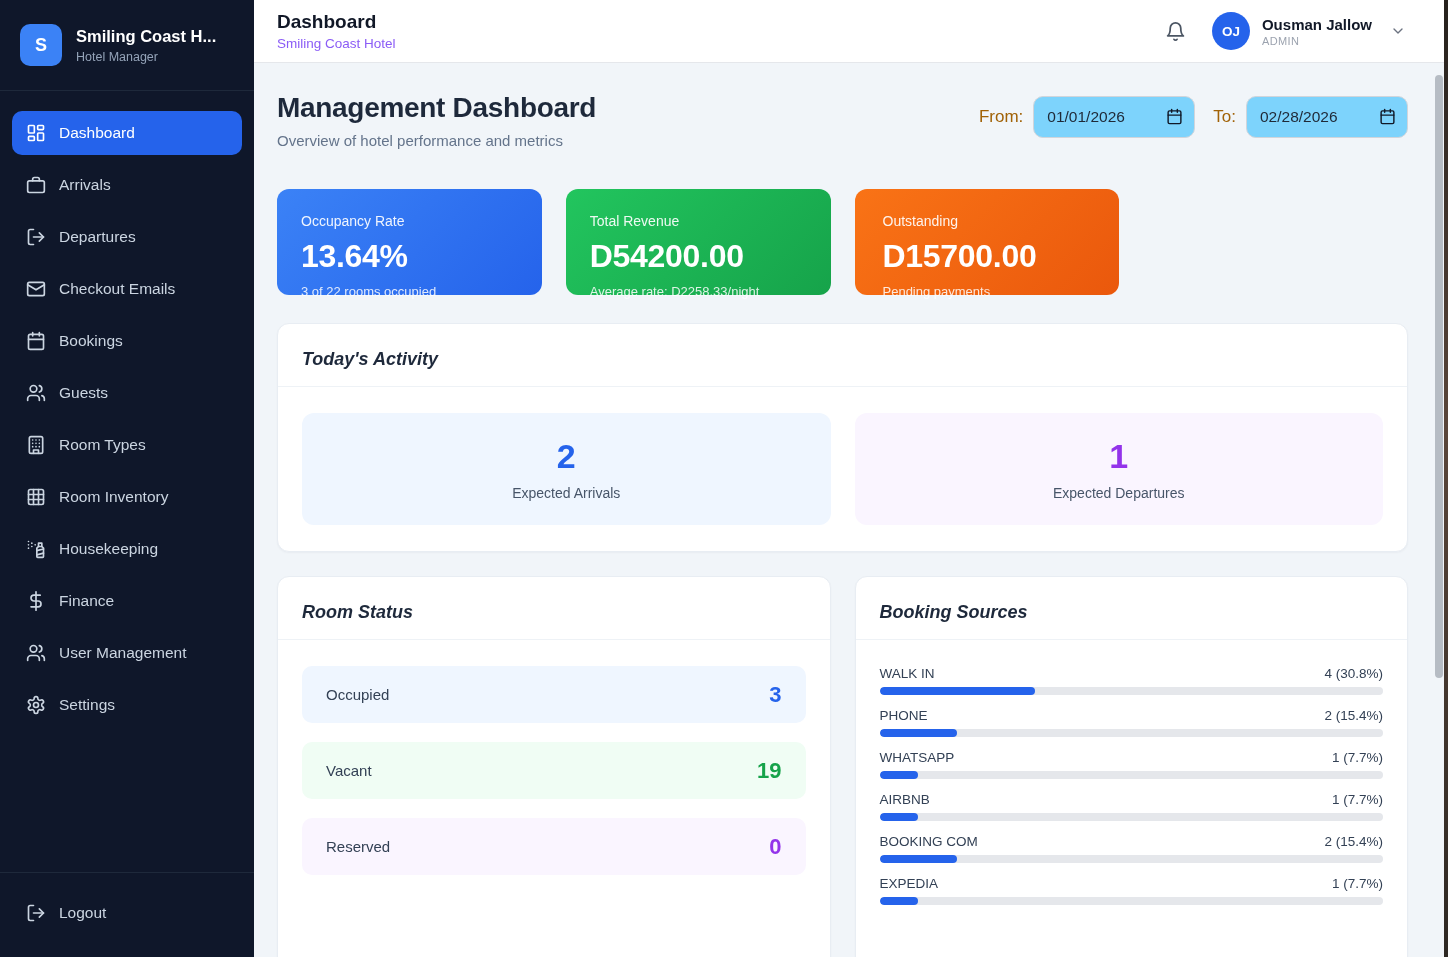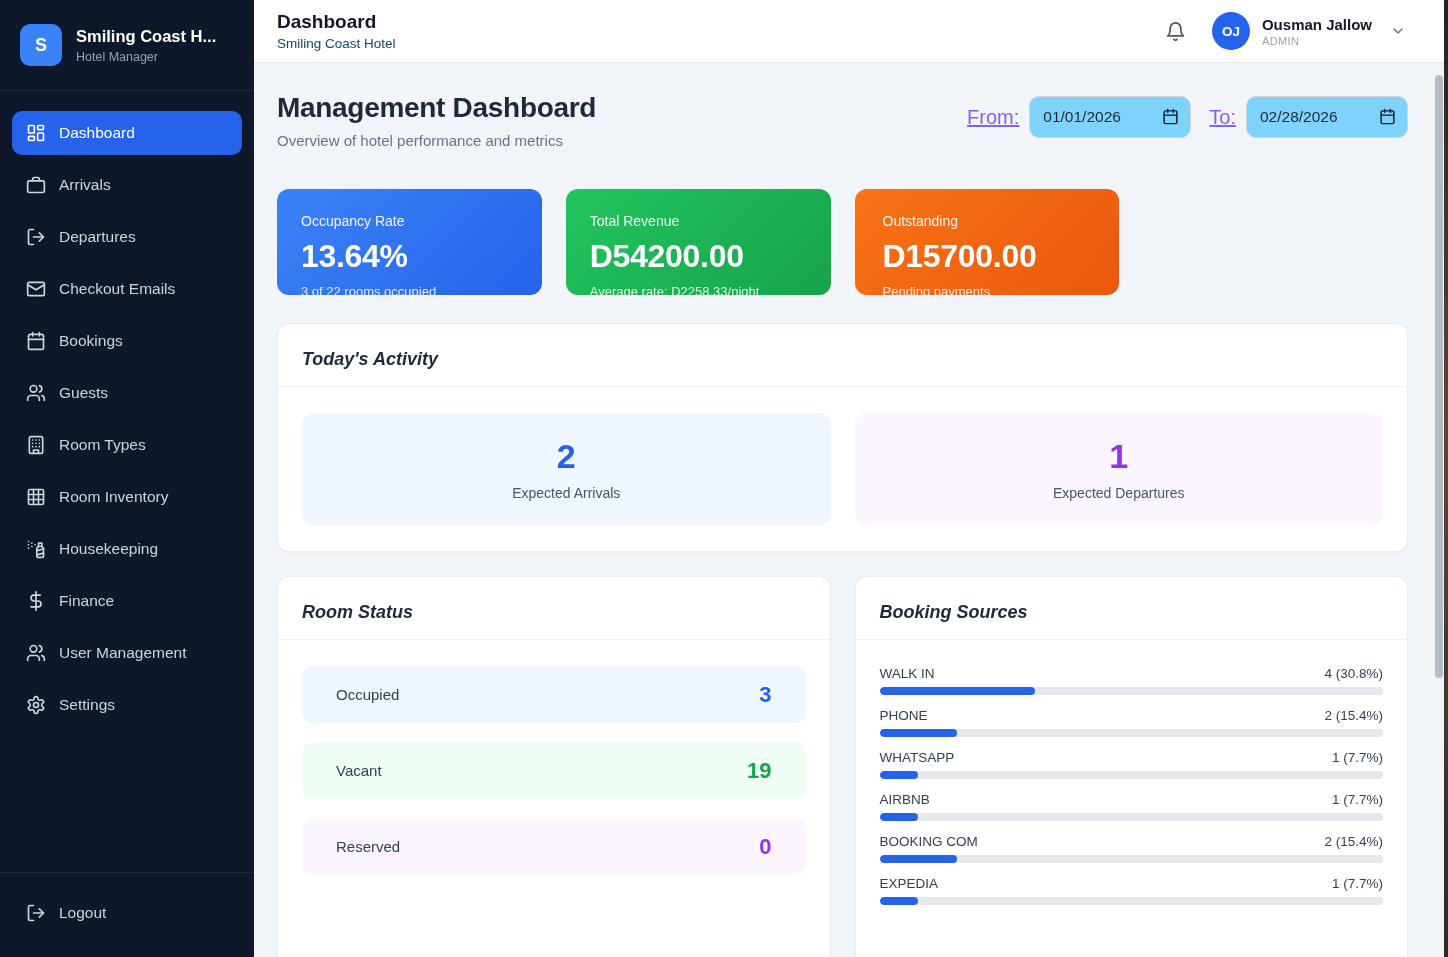--- a/index.html
+++ b/index.html
@@ -18,38 +18,38 @@
   .nav-item.active { background:#2563eb; color:#fff; }
   .nav-icon { display:flex; align-items:center; }
   .nav-icon svg { width:20px; height:20px; }
   .logout-wrap { border-top:1px solid #1e293b; padding:18px 12px 22px; }
   .logout-wrap .nav-item { margin-bottom:0; }
 
   
   .content { flex:1; display:flex; flex-direction:column; height:100%; position:relative; }
   .topbar { height:63px; background:#fff; border-bottom:1px solid #e5e7eb; display:flex; align-items:center; justify-content:space-between; padding:0 42px 0 23px; }
   .topbar-title { font-size:19px; font-weight:bold; color:#111827; }
-  .topbar-sub { font-size:13.5px; color:#0c4a6e; margin-top:3px; }
+  .topbar-sub { font-size:13.5px; color:#8b5cf6; margin-top:3px; }
   .topbar-right { display:flex; align-items:center; gap:22px; }
   .bell-btn { background:none; border:none; cursor:pointer; color:#4b5563; display:flex; padding:4px; }
   .bell-btn svg { width:21px; height:21px; }
   .user-menu { display:flex; align-items:center; gap:12px; cursor:pointer; }
   .avatar { width:38px; height:38px; border-radius:50%; background:#2563eb; color:#fff; font-size:13.5px; font-weight:bold; display:flex; align-items:center; justify-content:center; }
   .user-name { font-size:15px; font-weight:bold; color:#111827; }
   .user-role { font-size:11px; color:#9ca3af; letter-spacing:.4px; margin-top:2px; }
   .chev { color:#6b7280; margin-left:6px; display:flex; }
   .chev svg { width:16px; height:16px; }
 
   
   .main { flex:1; overflow:hidden; padding:29px 40px 0 23px; }
   .page-head { display:flex; justify-content:space-between; align-items:flex-start; margin-bottom:40px; }
   .page-title { font-size:28px; font-weight:800; color:#1e293b; letter-spacing:-.3px; }
   .page-sub { font-size:15px; color:#64748b; margin-top:8px; }
   .date-filter { display:flex; align-items:center; gap:10px; margin-top:4px; }
-  .date-label { font-size:20px; color:#8b5cf6;text-decoration:underline; }
+  .date-label { font-size:17px; color:#a16207; }
   .date-box { position:relative; }
   .date-input { width:162px; height:42px; border:1px solid #d1d5db; border-radius:10px; padding:0 38px 0 13px; font-size:15.5px; color:#1f2937; font-family:inherit; background:#7dd3fc; }
   .date-box .cal { position:absolute; right:12px; top:12px; color:#111827; pointer-events:none; display:flex; }
   .date-box .cal svg { width:17px; height:17px; }
   .to-label { margin-left:8px; }
 
   
   .stats { display:grid; grid-template-columns:repeat(4,1fr); gap:24px; margin-bottom:28px; }
   .stat { border-radius:12px; padding:24px; color:#fff; height:106px; }
   .stat-blue   { background:linear-gradient(135deg,#3b82f6,#2563eb); }
@@ -69,21 +69,21 @@
   .activity-box { height:112px; border-radius:12px; display:flex; flex-direction:column; align-items:center; justify-content:center; }
   .box-blue { background:#eff6ff; }
   .box-purple { background:#faf5ff; }
   .activity-num { font-size:34px; font-weight:800; }
   .num-blue { color:#2563eb; }
   .num-purple { color:#9333ea; }
   .activity-label { font-size:14px; color:#475569; margin-top:9px; }
 
   .two-col { display:grid; grid-template-columns:1fr 1fr; gap:24px; }
   .tall-body { padding:26px 24px 24px; }
-  .status-row { height:57px; border-radius:10px; display:flex; align-items:center; justify-content:space-between; padding:0 34px; margin-bottom:19px; }
+  .status-row { height:57px; border-radius:10px; display:flex; align-items:center; justify-content:space-between; padding:0 24px; margin-bottom:19px; }
   .status-row:last-child { margin-bottom:0; }
   .row-blue { background:#eff6ff; }
   .row-green { background:#f0fdf4; }
   .row-purple { background:#faf5ff; }
   .status-label { font-size:15px; color:#334155; }
   .status-value { font-size:22px; font-weight:800; }
   .val-blue { color:#2563eb; } .val-green { color:#16a34a; } .val-purple { color:#9333ea; }
   .room-card { min-height:420px; }
 
   .src-row { margin-bottom:13px; }

